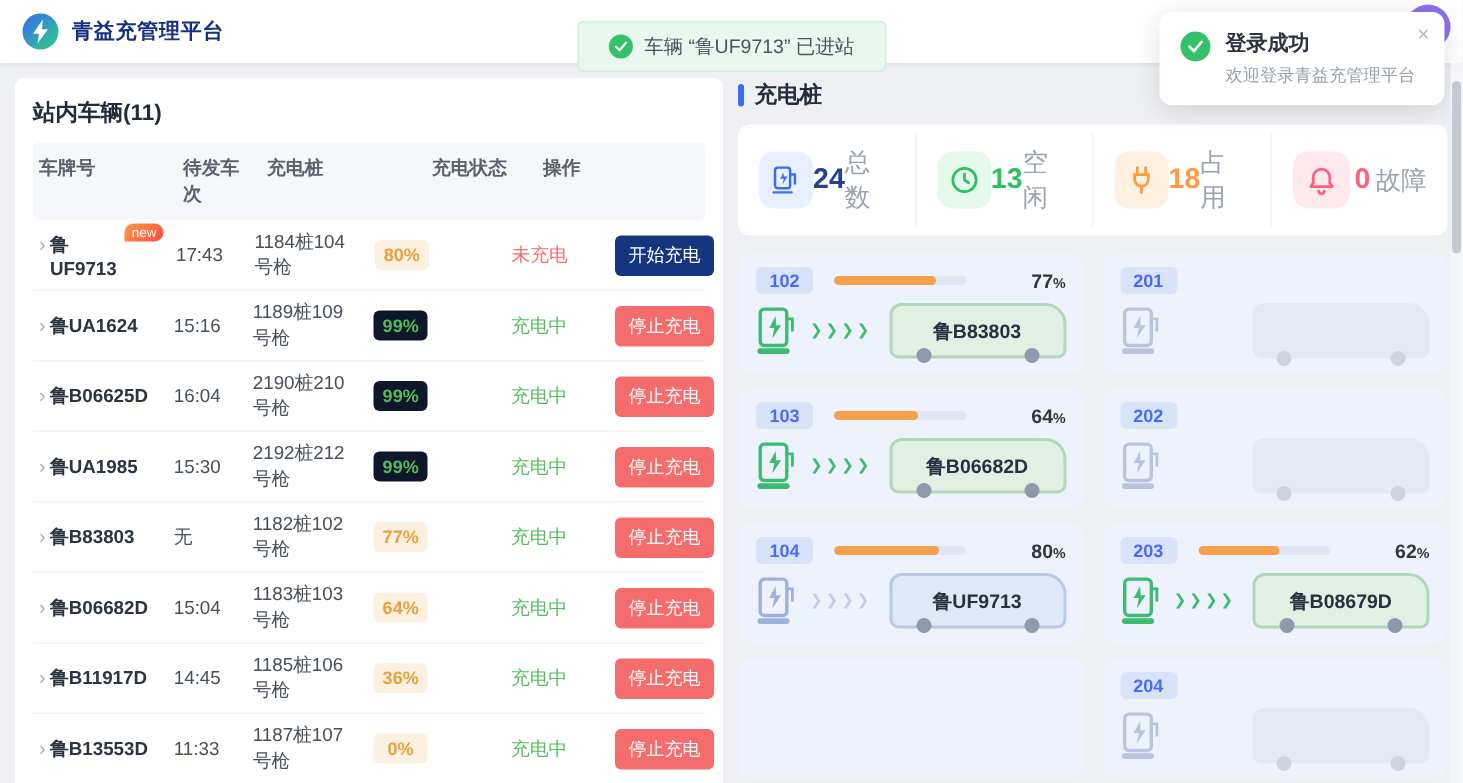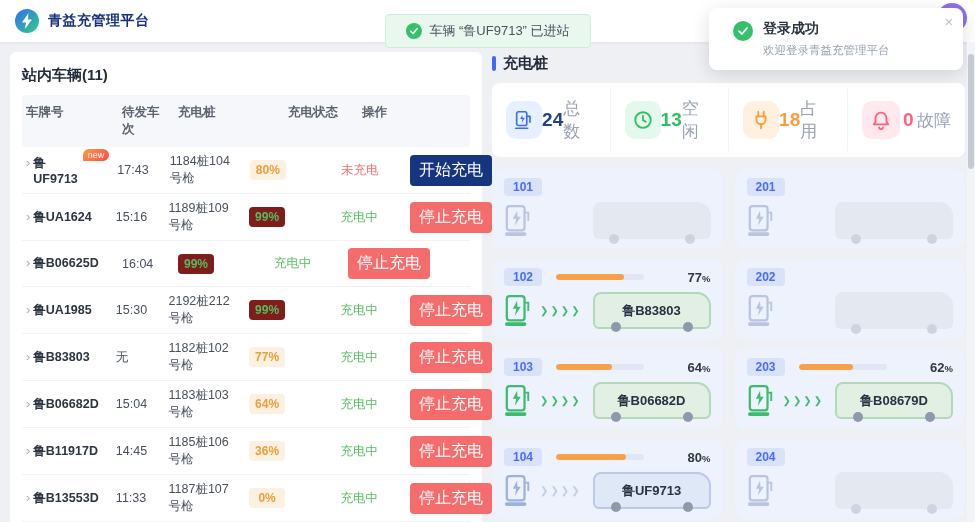--- a/index.html
+++ b/index.html
@@ -18,22 +18,22 @@
   .avatar { position:absolute; top:3px; right:8px; width:30px; height:30px; border-radius:50%;
             background:#8f6ff0; z-index:10; }
   
   .toast { position:absolute; top:14px; left:50%; transform:translateX(-50%); z-index:30;
            display:flex; align-items:center; gap:8px; background:#e9f7ee; border:1px solid #cdeeda;
            border-radius:4px; padding:7px 20px; font-size:13px; color:#495361; white-space:nowrap; }
   .check-dot { width:16px; height:16px; border-radius:50%; background:#35c06b; display:inline-flex;
                align-items:center; justify-content:center; flex:0 0 16px; }
   .check-dot svg { width:10px; height:10px; }
   
-  .notify { position:absolute; top:8px; right:12px; z-index:40; width:254px; background:#fff;
-            border-radius:8px; box-shadow:0 4px 18px rgba(0,0,0,.13); padding:12px 24px;
+  .notify { position:absolute; top:8px; right:12px; z-index:40; width:190px; background:#fff;
+            border-radius:8px; box-shadow:0 4px 18px rgba(0,0,0,.13); padding:12px 14px;
             display:flex; gap:10px; }
   .notify .check-dot { width:20px; height:20px; flex:0 0 20px; margin-top:1px; }
   .notify .check-dot svg { width:12px; height:12px; }
   .nt { font-size:14px; font-weight:700; color:#2b3440; }
   .ns { font-size:11.5px; color:#98a1ad; margin-top:5px; }
   .nclose { position:absolute; top:7px; right:10px; font-size:14px; color:#b6bcc6; cursor:pointer; line-height:1; }
   
   main { display:flex; gap:10px; padding:10px; align-items:flex-start; height:480px; }
   .panel-left { width:472px; background:#fff; border-radius:6px; padding:12px 12px 0; height:640px; flex:0 0 472px; }
   .panel-right { flex:1; min-width:0; }
@@ -46,24 +46,24 @@
   .td { padding:6px 4px; font-size:12.5px; color:#48505c; }
   .c0{width:96px;} .c1{width:56px;} .c2{width:86px;} .c3{width:72px;} .c4{width:74px;margin-left:24px;} .c5{width:64px;}
   .td.c0 { display:flex; align-items:flex-start; gap:3px; }
   .chev { color:#a6adba; font-size:13px; line-height:1.3; cursor:pointer; }
   .plate { font-weight:700; color:#2b3440; font-size:12.5px; }
   .new-badge { background:linear-gradient(135deg,#ff9a44,#fc4a43); color:#fff; font-size:9px;
                padding:1px 5px; border-radius:7px 7px 7px 1px; margin-left:2px; position:relative; top:-6px; }
   .pct { display:inline-block; min-width:36px; text-align:center; padding:3px 6px; border-radius:4px;
          font-size:12px; font-weight:600; }
   .pct.orange { background:#fcf1e1; color:#eb9f3c; }
-  .pct.green  { background:#7f1d1d; color:#53bd5c; }
+  .pct.green  { background:#0f172a; color:#53bd5c; }
   .td.c4.on  { color:#53bd5c; }
   .td.c4.off { color:#f56c6c; }
-  .btn { border:none; border-radius:4px; color:#fff; font-size:16px; padding:5px 9px; cursor:pointer;
+  .btn { border:none; border-radius:4px; color:#fff; font-size:12px; padding:5px 9px; cursor:pointer;
          font-family:inherit; white-space:nowrap; }
   .btn.start { background:#15357f; }
   .btn.stop  { background:#f56c6c; }
   
   .stats { background:#fff; border-radius:8px; display:flex; padding:6px 0; }
   .stat { flex:1; display:flex; align-items:center; padding:8px 14px; border-left:1px solid #f1f3f7; }
   .stat:first-child { border-left:none; }
   .sicon { width:38px; height:38px; border-radius:10px; display:flex; align-items:center; justify-content:center; }
   .sicon.blue{background:#e8efff;color:#3b6cf5;} .sicon.green{background:#e4f8ec;color:#2fc064;}
   .sicon.orange{background:#fff0e0;color:#ff9b3e;} .sicon.red{background:#ffe9ee;color:#ff5f7a;}
@@ -175,20 +175,21 @@
           <div class="td c3"><span class="pct green">99%</span></div>
           <div class="td c4 on">充电中</div>
           <div class="td c5"><button class="btn stop">停止充电</button></div>
         </div>
         <div class="tr">
           <div class="td c0">
             <span class="chev">›</span>
             <span class="plate">鲁B06625D</span>
           </div>
           <div class="td c1">16:04</div>
+          <div class="td c2">2190桩210号枪</div>
           <div class="td c3"><span class="pct green">99%</span></div>
           <div class="td c4 on">充电中</div>
           <div class="td c5"><button class="btn stop">停止充电</button></div>
         </div>
         <div class="tr">
           <div class="td c0">
             <span class="chev">›</span>
             <span class="plate">鲁UA1985</span>
           </div>
           <div class="td c1">15:30</div>
@@ -289,37 +290,20 @@
               <path d="M12 4a6 6 0 0 0-6 6v4l-1.8 2.8h15.6L18 14v-4a6 6 0 0 0-6-6z"></path>
               <path d="M10 20a2 2 0 0 0 4 0"></path>
             </svg>
           </span>
           <span class="snum red">0</span>
           <span class="slab">故障</span>
         </div>
       </div>
     <div class="pile-grid">
       <div class="pile-col">
-          <div class="pile-block idle">
-            <div class="ptop">
-              <span class="pnum">101</span>
-            </div>
-            <div class="pbot">
-              <svg class="pileicon idle" viewBox="0 0 30 36">
-                <rect x="3" y="2" width="19" height="26" rx="3" fill="none" stroke="currentColor" stroke-width="2.4"></rect>
-                <path d="M14 7 9.5 15.5h3.6L11.6 23l6.4-9.5h-3.6z" fill="currentColor"></path>
-                <path d="M22 9h4v9" fill="none" stroke="currentColor" stroke-width="2"></path>
-                <rect x="1" y="30" width="23" height="4" rx="2" fill="currentColor"></rect>
-              </svg>
-              <div class="bus ghost">
-                <span class="wheel w1"></span>
-                <span class="wheel w2"></span>
-              </div>
-            </div>
-          </div>
           <div class="pile-block charging">
             <div class="ptop">
               <span class="pnum">102</span>
               <span class="pbar">
                 <span class="fill" style="width:77%"></span>
               </span>
               <span class="ppct">77<small>%</small></span>
             </div>
             <div class="pbot">
               <svg class="pileicon charging" viewBox="0 0 30 36">

